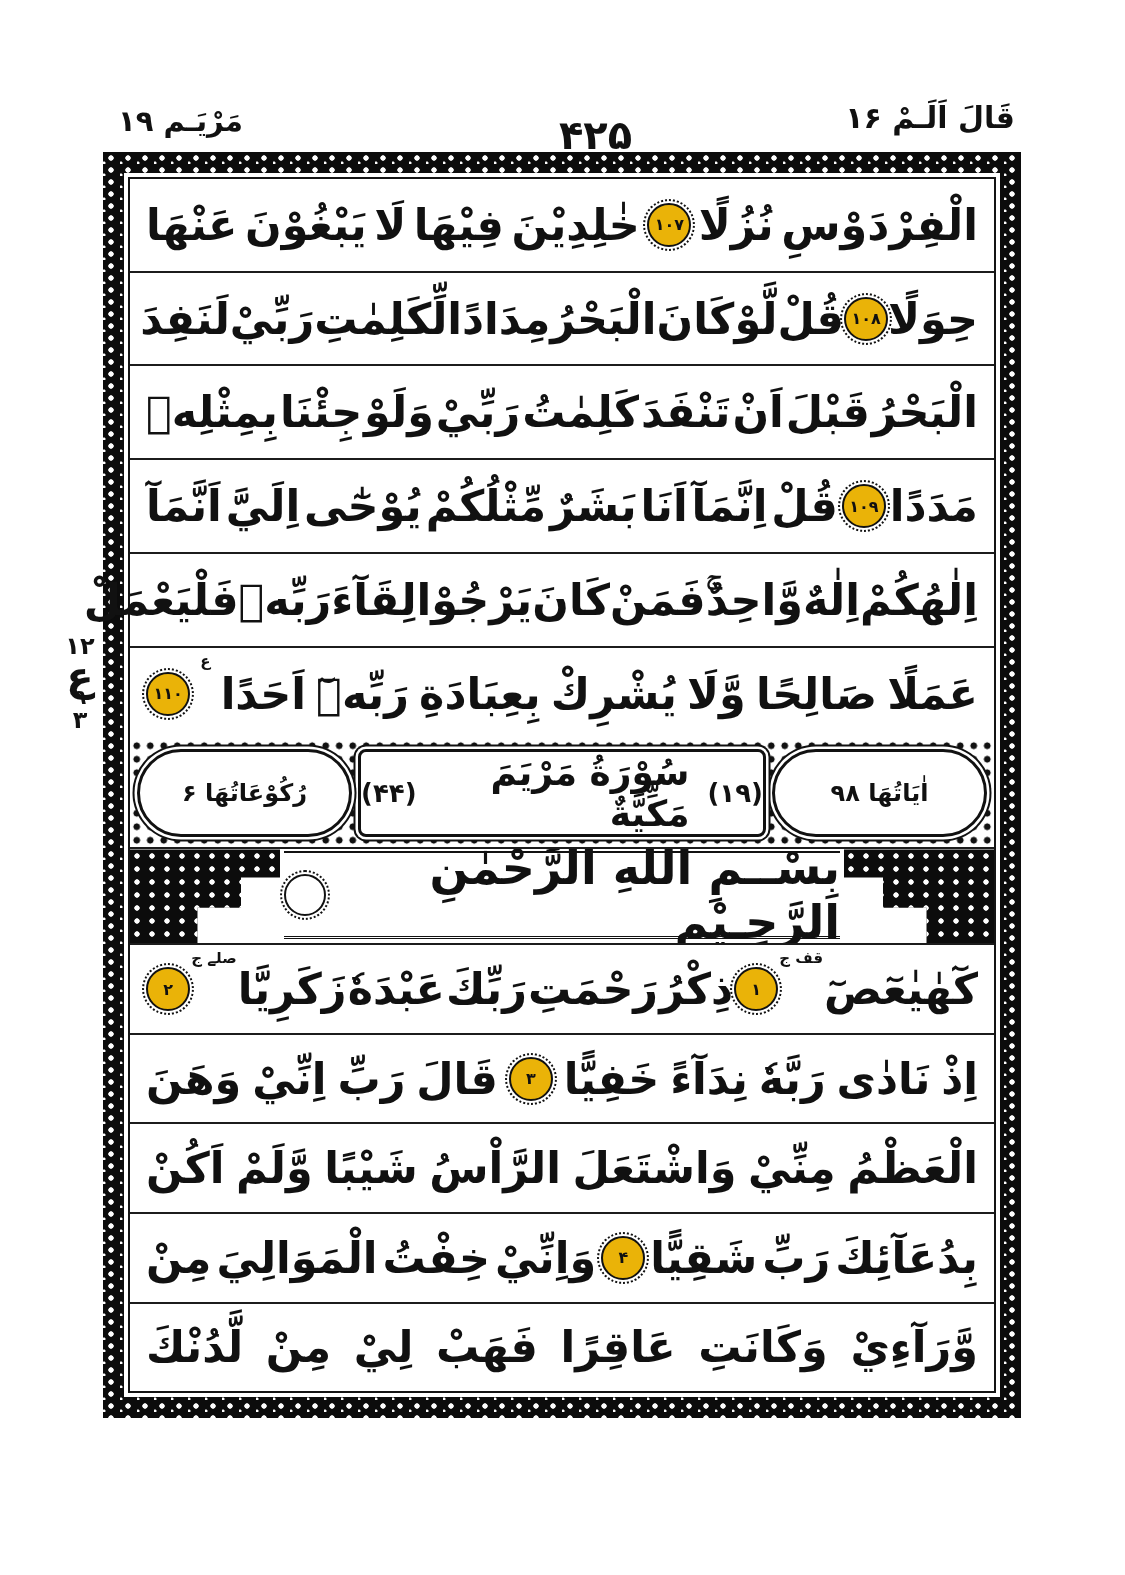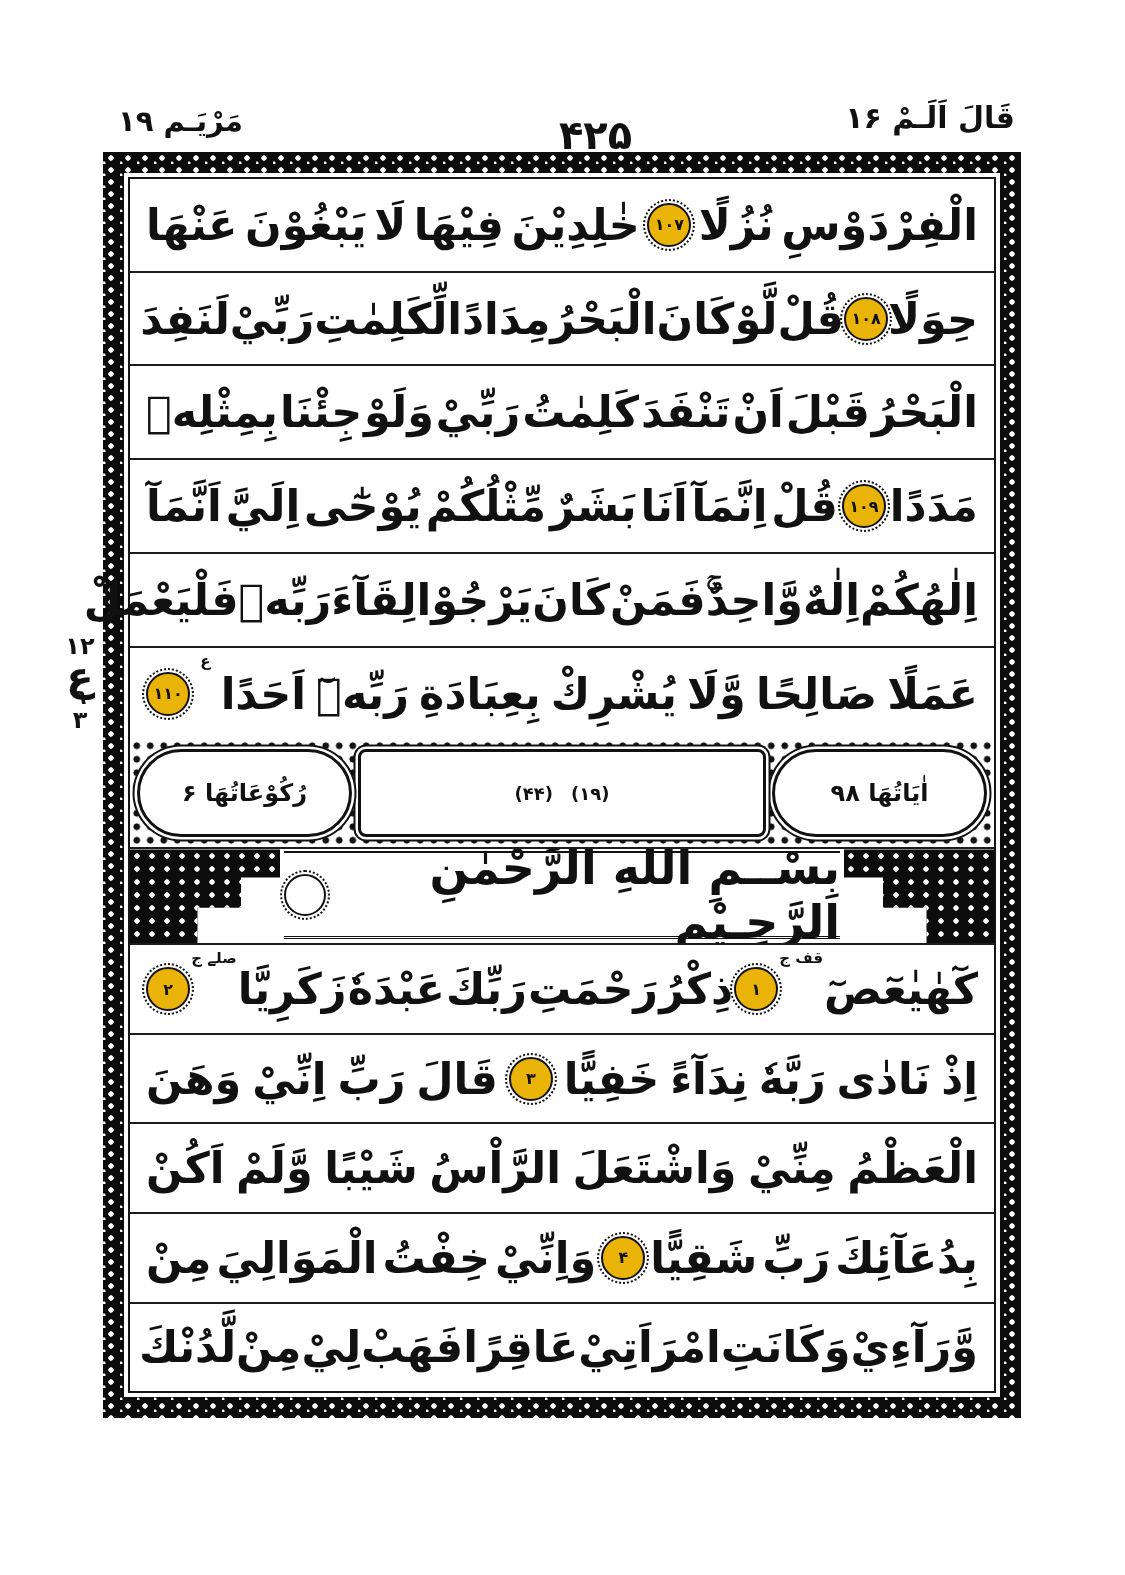--- a/index.html
+++ b/index.html
@@ -78,21 +78,21 @@
   }
   .cart {
     background:#fff;
     display:flex; align-items:center; justify-content:center;
     border:3px solid #111;
     box-shadow:0 0 0 2.5px #fff, 0 0 0 4.5px #111;
     font-weight:700;
   }
   .cart-side { flex:0 0 215px; border-radius:44px; font-size:24px;text-align:right; }
   .cart-mid  { flex:1; border-radius:8px; gap:18px; direction:rtl; }
-  .cart-mid .num { font-size:18px; font-weight:700; }
+  .cart-mid .num { font-size:26px; font-weight:700; }
   .cart-mid .ttl { font-size:36px; font-weight:700; }
 
   
   .bis-band {
     flex:0 0 96px;
     display:flex; direction:rtl; align-items:stretch;
     border-bottom:2px solid #1c1c1c;
     overflow:hidden;
   }
   .bis-corner {
@@ -215,20 +215,21 @@
               <span class="w">اَحَدًا</span>
               <span class="sup">ع</span>
               <span class="vmark">۱۱۰</span>
             </div>
           </div>
 
         <div class="surah-band">
           <div class="cart cart-side">اٰيَاتُهَا ۹۸</div>
           <div class="cart cart-mid">
             <span class="num">(۱۹)</span>
+            <span class="ttl">سُوْرَةُ مَرْيَمَ مَكِّيَّةٌ</span>
             <span class="num">(۴۴)</span>
           </div>
           <div class="cart cart-side">رُكُوْعَاتُهَا ۶</div>
         </div>
 
         <div class="bis-band">
           <div class="bis-corner right"></div>
           <div class="bis-center">
             <span>بِسْــمِ اللهِ الرَّحْمٰنِ الرَّحِـيْمِ</span>
             <span class="medallion"></span>
@@ -276,21 +277,20 @@
               <span class="w">شَقِيًّا</span>
               <span class="vmark">۴</span>
               <span class="w">وَاِنِّيْ</span>
               <span class="w">خِفْتُ</span>
               <span class="w">الْمَوَالِيَ</span>
               <span class="w">مِنْ</span>
             </div>
             <div class="qline">
               <span class="w">وَّرَآءِيْ</span>
               <span class="w">وَكَانَتِ</span>
-              <span class="w">امْرَاَتِيْ</span>
               <span class="w">عَاقِرًا</span>
               <span class="w">فَهَبْ</span>
               <span class="w">لِيْ</span>
               <span class="w">مِنْ</span>
               <span class="w">لَّدُنْكَ</span>
             </div>
           </div>
 
       </div>
     </div>

